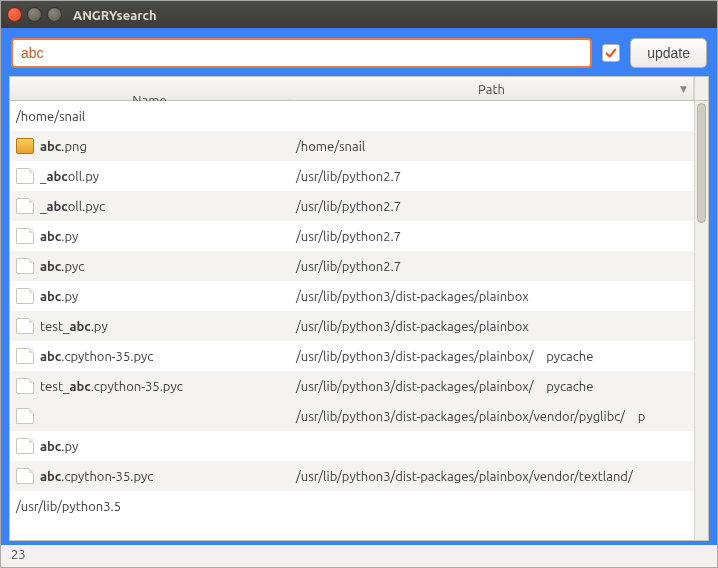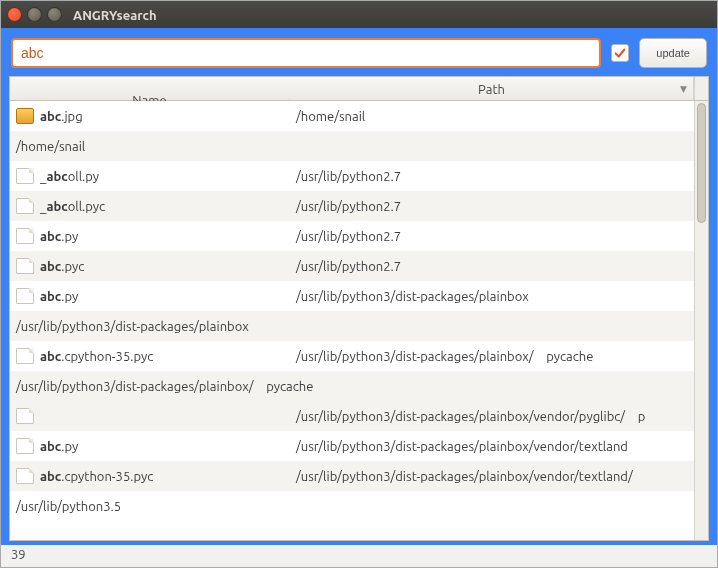--- a/index.html
+++ b/index.html
@@ -64,21 +64,21 @@
     color: #e95420; font-weight: bold;
   }
   .chk svg { width: 14px; height: 14px; }
   .btn {
     height: 30px;
     padding: 0 16px;
     border: 1px solid #b8b4ad;
     border-radius: 5px;
     background: linear-gradient(#fdfdfc, #eceae6);
     color: #4a4a4a;
-    font-size: 11px;
+    font-size: 14px;
     cursor: pointer;
   }
   .table-wrap {
     flex: 1;
     margin: 0 8px 4px 8px;
     border: 1px solid #c5c1b9;
     background: #fff;
     display: flex;
     flex-direction: column;
     overflow: hidden;
@@ -203,29 +203,29 @@
       </div>
       <div class="th path">
         <span>Path</span>
         <span class="sort">▼</span>
       </div>
       <div class="scrollcol"></div>
     </div>
     <div class="tbody">
       <div class="rows" id="rows">
           <div class="row even">
+            <div class="cell-path">/home/snail</div>
+          </div>
+          <div class="row odd">
             <div class="cell-name">
               <span class="ficon img"></span>
-              <span class="fname"><b>abc</b>.jpg</span>
+              <span class="fname"><b>abc</b>.png</span>
             </div>
             <div class="cell-path">/home/snail</div>
           </div>
-          <div class="row odd">
-            <div class="cell-path">/home/snail</div>
-          </div>
           <div class="row even">
             <div class="cell-name">
               <span class="ficon doc"></span>
               <span class="fname">_<b>abc</b>oll.py</span>
             </div>
             <div class="cell-path">/usr/lib/python2.7</div>
           </div>
           <div class="row odd">
             <div class="cell-name">
               <span class="ficon doc"></span>
@@ -248,59 +248,66 @@
             <div class="cell-path">/usr/lib/python2.7</div>
           </div>
           <div class="row even">
             <div class="cell-name">
               <span class="ficon doc"></span>
               <span class="fname"><b>abc</b>.py</span>
             </div>
             <div class="cell-path">/usr/lib/python3/dist-packages/plainbox</div>
           </div>
           <div class="row odd">
+            <div class="cell-name">
+              <span class="ficon doc"></span>
+              <span class="fname">test_<b>abc</b>.py</span>
+            </div>
             <div class="cell-path">/usr/lib/python3/dist-packages/plainbox</div>
           </div>
           <div class="row even">
             <div class="cell-name">
               <span class="ficon doc"></span>
               <span class="fname"><b>abc</b>.cpython-35.pyc</span>
             </div>
             <div class="cell-path">/usr/lib/python3/dist-packages/plainbox/__pycache__</div>
           </div>
           <div class="row odd">
+            <div class="cell-name">
+              <span class="ficon doc"></span>
+              <span class="fname">test_<b>abc</b>.cpython-35.pyc</span>
+            </div>
             <div class="cell-path">/usr/lib/python3/dist-packages/plainbox/__pycache__</div>
           </div>
           <div class="row odd">
             <div class="cell-name">
               <span class="ficon doc"></span>
             </div>
             <div class="cell-path">/usr/lib/python3/dist-packages/plainbox/vendor/pyglibc/__p</div>
           </div>
           <div class="row even">
             <div class="cell-name">
               <span class="ficon doc"></span>
               <span class="fname"><b>abc</b>.py</span>
             </div>
-            <div class="cell-path">/usr/lib/python3/dist-packages/plainbox/vendor/textland</div>
           </div>
           <div class="row odd">
             <div class="cell-name">
               <span class="ficon doc"></span>
               <span class="fname"><b>abc</b>.cpython-35.pyc</span>
             </div>
             <div class="cell-path">/usr/lib/python3/dist-packages/plainbox/vendor/textland/_</div>
           </div>
           <div class="row even">
             <div class="cell-path">/usr/lib/python3.5</div>
           </div>
         </div>
       <div class="vscroll">
         <div class="vthumb"></div>
       </div>
     </div>
   </div>
 
   <div class="statusbar">
-    <span>39</span>
+    <span>23</span>
   </div>
 
 </div>
 
 </body></html>

